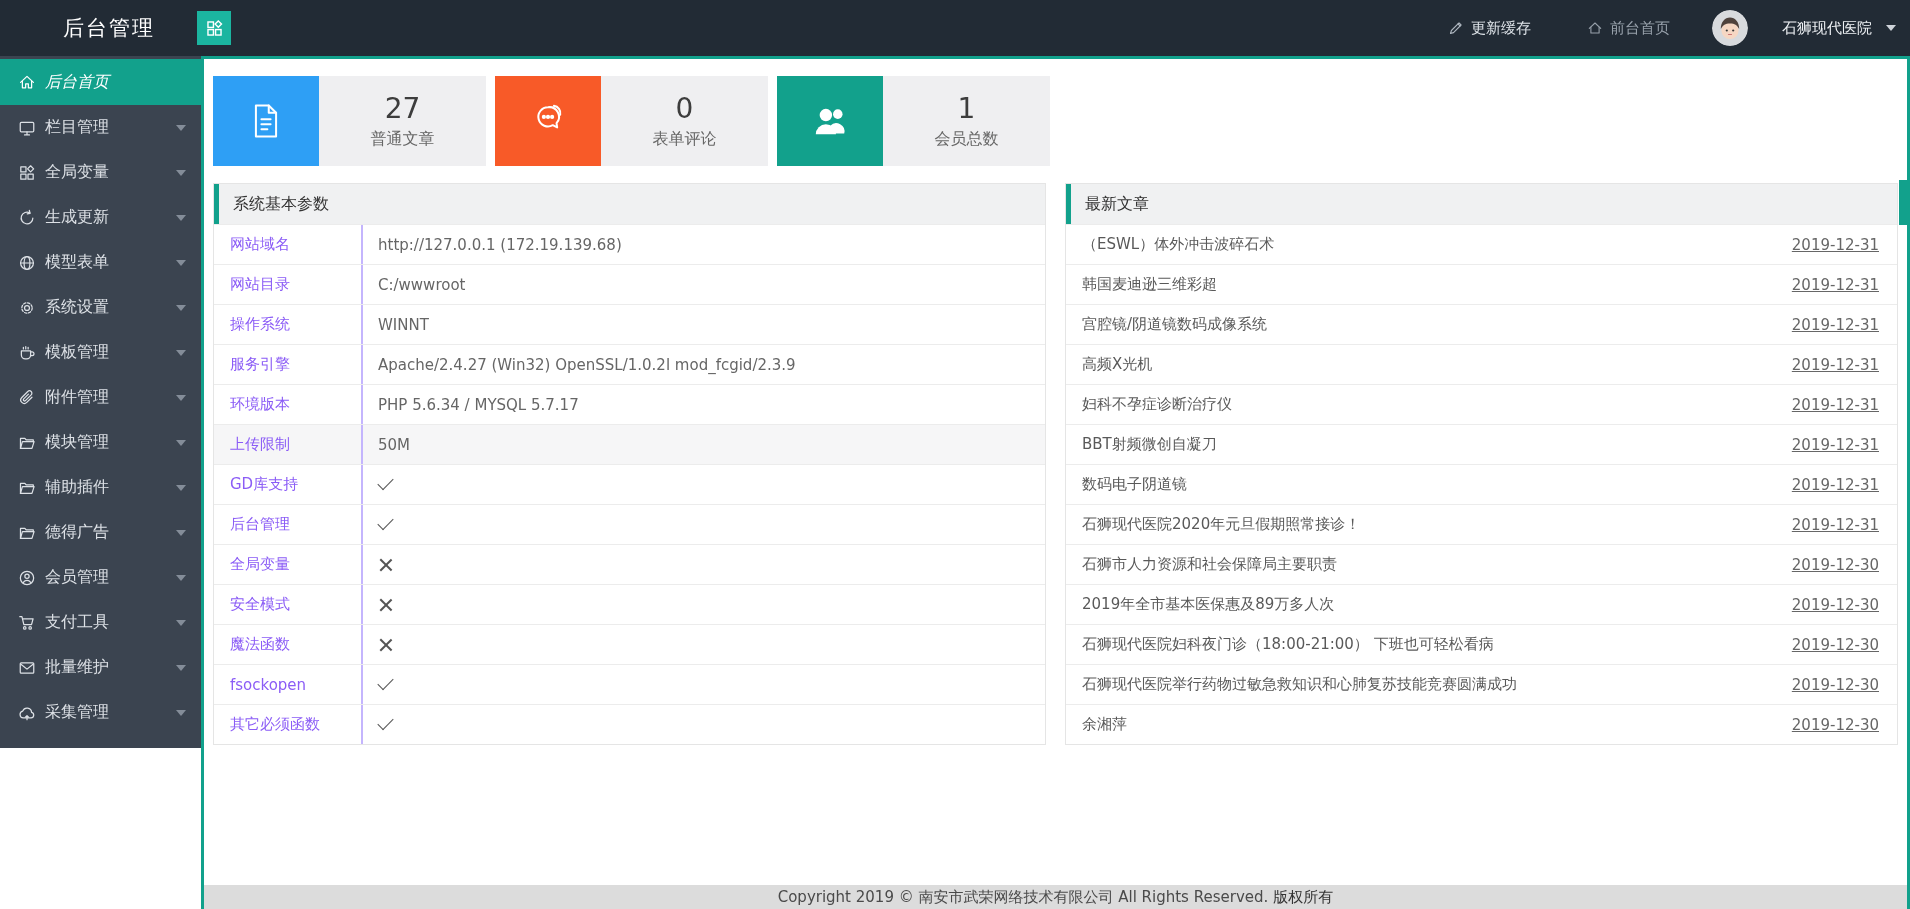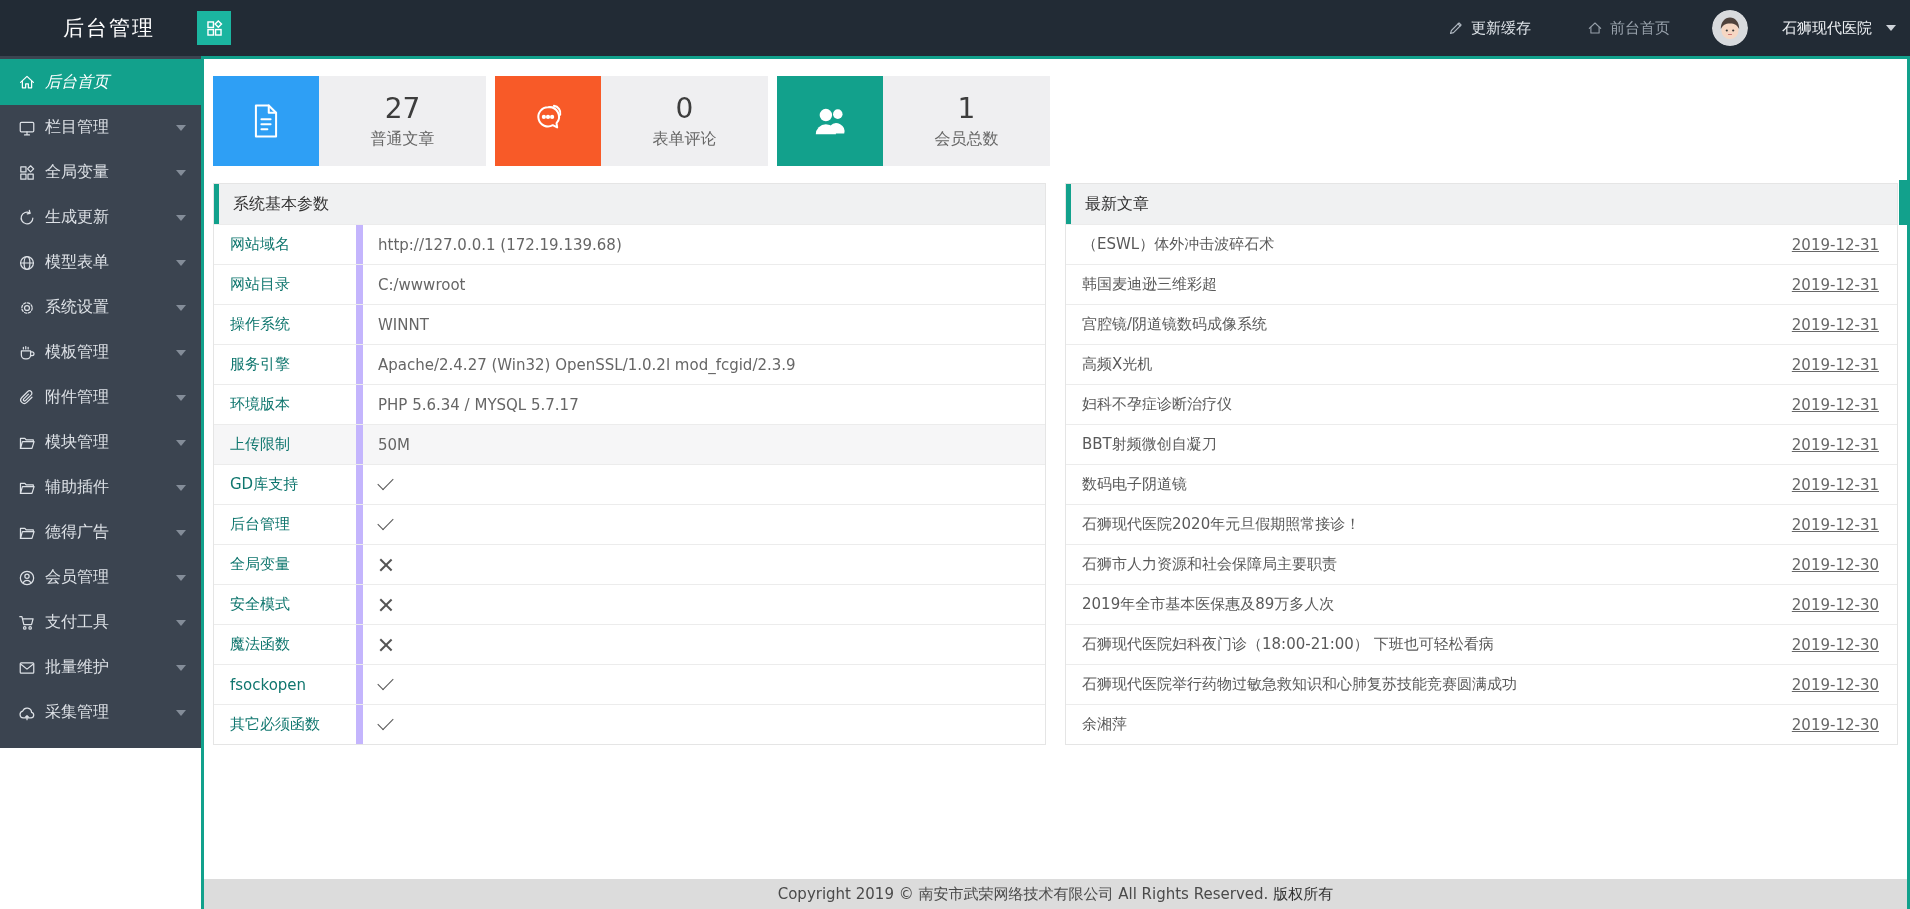--- a/index.html
+++ b/index.html
@@ -39,32 +39,32 @@
   .stat-icon{width:106px;flex:none;display:flex;align-items:center;justify-content:center;color:#ffffff;}
   .stat-info{flex:1;background:#efeff1;display:flex;flex-direction:column;align-items:center;justify-content:center;gap:4px;}
   .stat-value{font-size:28px;color:#3d3d3d;}
   .stat-label{font-size:16px;color:#666666;}
   
   .panels{display:flex;gap:19px;margin:17px 9px 0 9px;align-items:flex-start;}
   .panel{flex:1;border:1px solid #e5e5e5;background:#ffffff;}
   .panel-hd{height:40px;line-height:40px;background:#f0f1f2;border-left:5px solid #12a18c;padding-left:14px;font-size:16px;color:#333333;}
   .sys-row{display:flex;align-items:stretch;height:39px;border-top:1px solid #ececec;font-size:15px;background:#ffffff;}
   .sys-row.hl{background:#f6f6f7;}
-  .sys-label{width:149px;box-sizing:border-box;flex:none;padding-left:16px;display:flex;align-items:center;color:#0f766e;border-right:7px solid #c4b5fd;}
+  .sys-label{width:149px;box-sizing:border-box;flex:none;padding-left:16px;display:flex;align-items:center;color:#8b5cf6;border-right:2px solid #c4b5fd;}
   .sys-value{flex:1;display:flex;align-items:center;padding-left:15px;color:#666666;}
   .mark-check{display:inline-block;width:14px;height:7px;border-left:1.6px solid #555555;border-bottom:1.6px solid #555555;transform:rotate(-45deg);margin-top:-5px;}
   .mark-cross{position:relative;display:inline-block;width:14px;height:14px;}
   .mark-cross::before,.mark-cross::after{content:"";position:absolute;left:6.5px;top:-1px;width:1.6px;height:16px;background:#555555;}
   .mark-cross::before{transform:rotate(45deg);}
   .mark-cross::after{transform:rotate(-45deg);}
   .art-row{display:flex;align-items:center;justify-content:space-between;height:39px;border-top:1px solid #ececec;padding:0 18px 0 16px;font-size:15px;cursor:pointer;background:#ffffff;}
   .art-title{color:#595959;white-space:nowrap;overflow:hidden;text-overflow:ellipsis;}
   .art-date{color:#666666;flex:none;margin-left:20px;text-decoration:underline;}
   
-  .footer{position:absolute;left:0;bottom:0;width:100%;height:30px;background:#dcdcdc;display:flex;align-items:center;justify-content:center;font-size:15px;color:#4a4a4a;gap:5px;}
+  .footer{position:absolute;left:0;bottom:0;width:100%;height:24px;background:#dcdcdc;display:flex;align-items:center;justify-content:center;font-size:15px;color:#4a4a4a;gap:5px;}
   .footer .rights{color:#333333;cursor:pointer;}
   svg{display:block;}
 </style>
 </head>
 <body>
 
 <div class="header">
   <div class="header-title">后台管理</div>
   <button class="grid-btn">
     <span>

